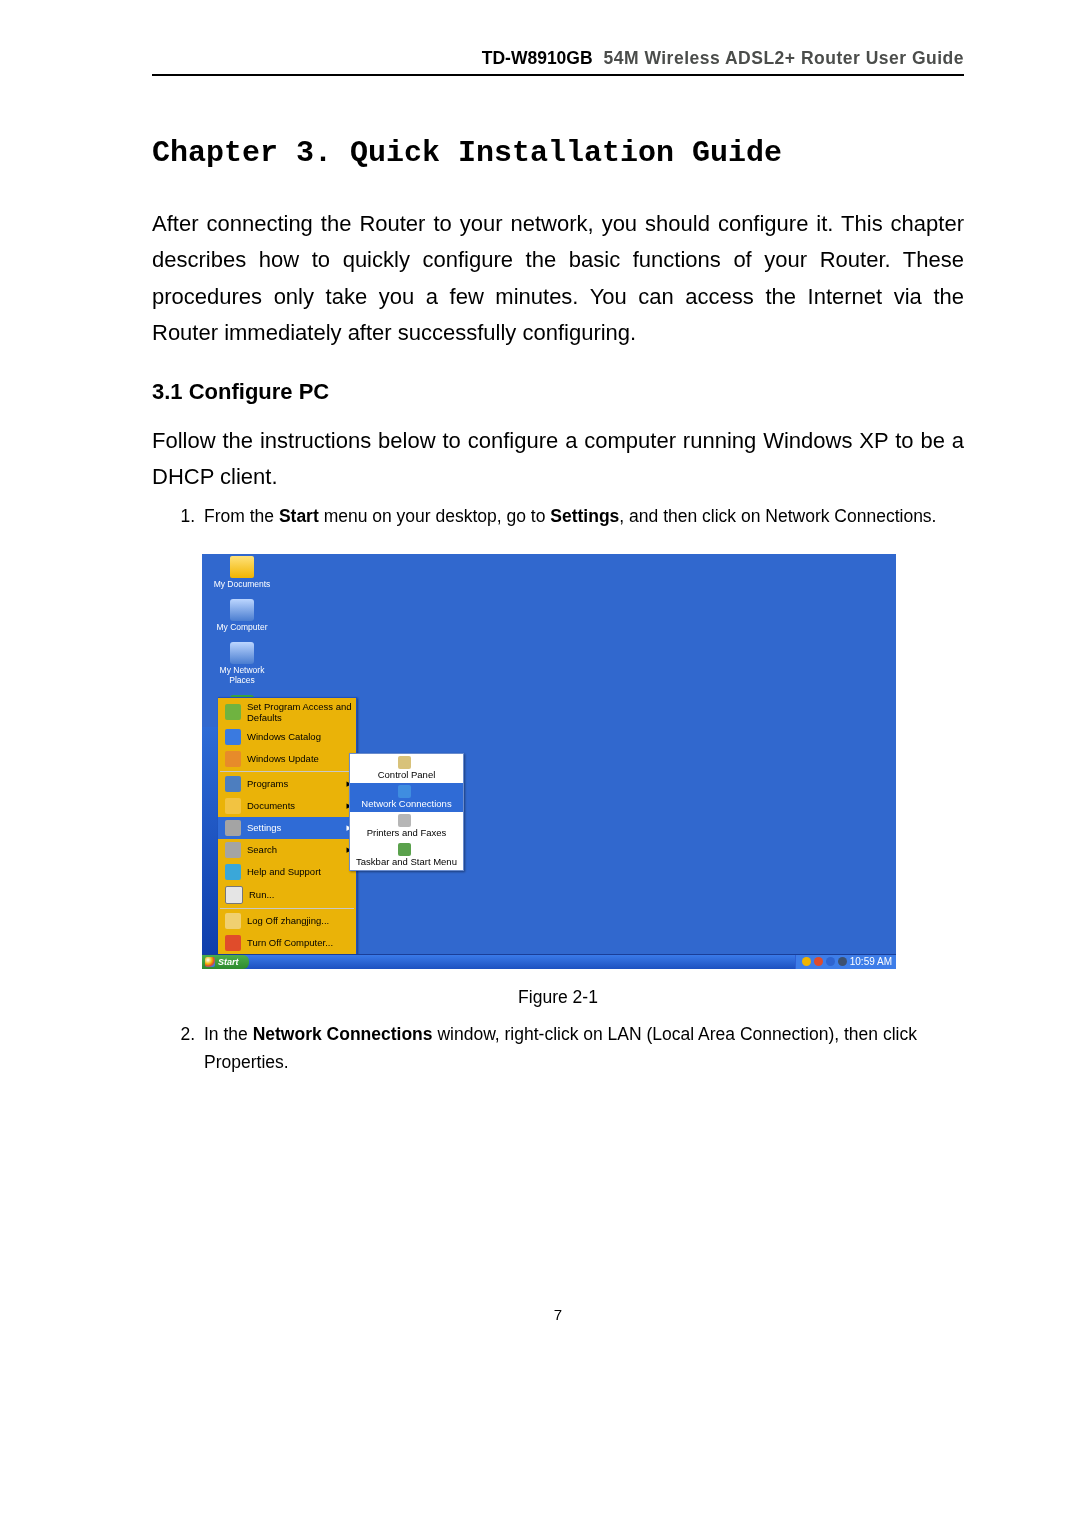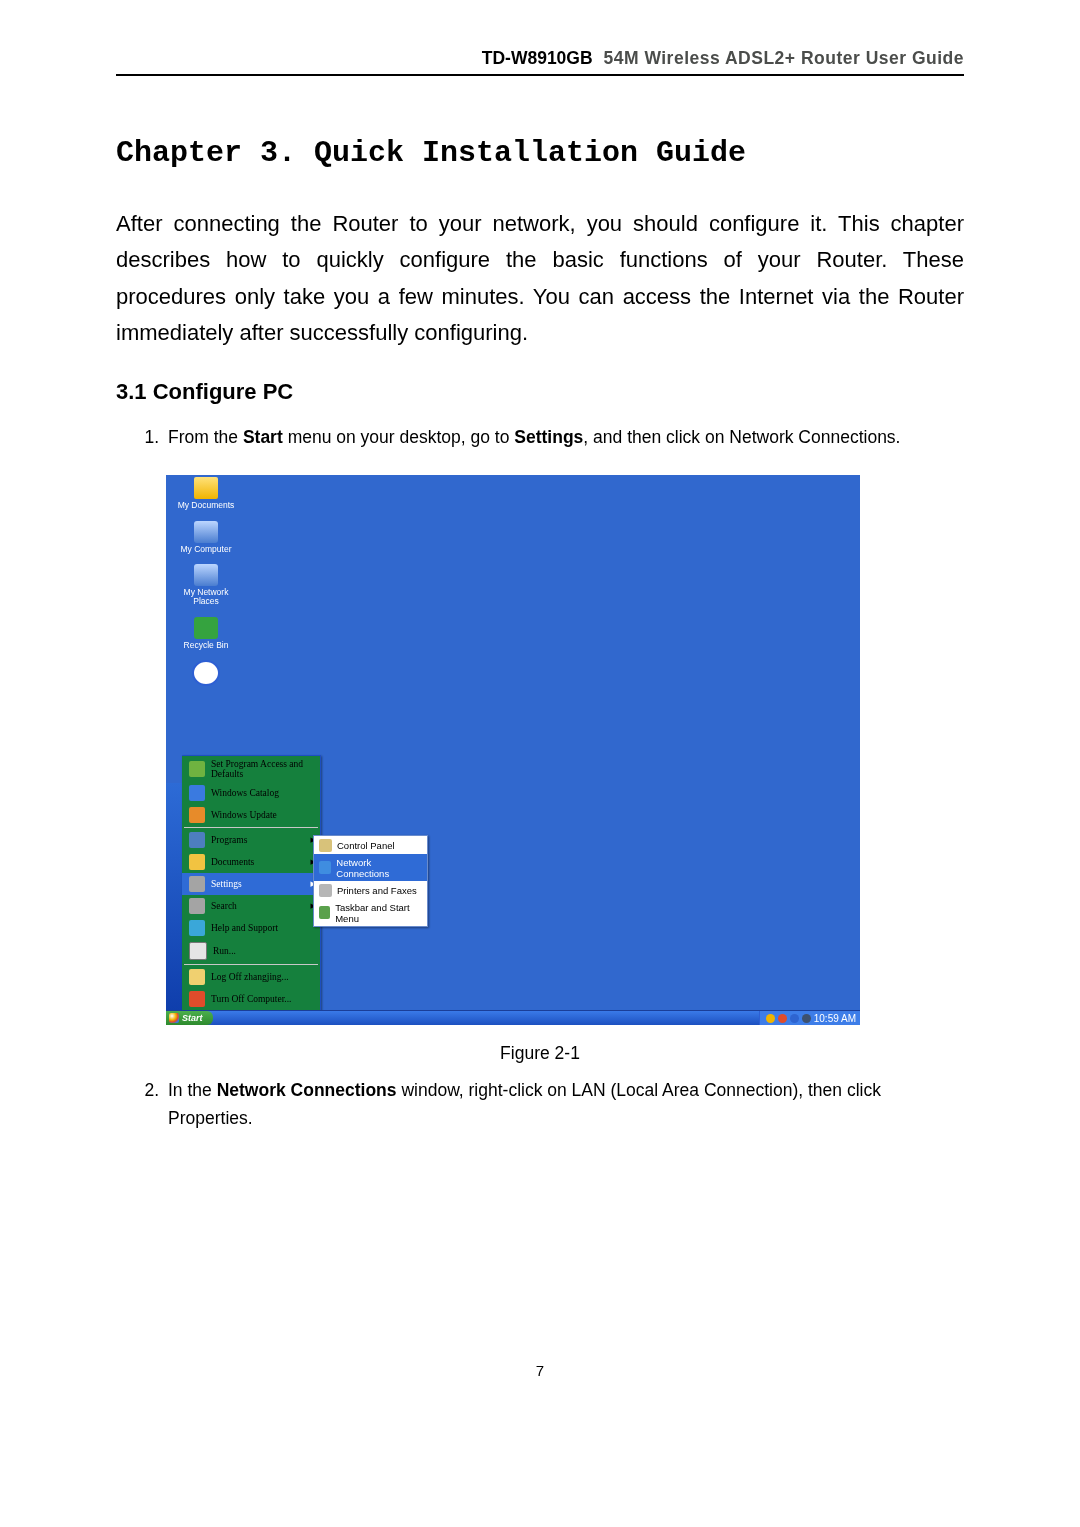--- a/index.html
+++ b/index.html
@@ -5,20 +5,21 @@
 body {
   margin: 0;
   background: #fff;
   font-family: Arial, Helvetica, sans-serif;
   color: #000;
   width: 1080px;
 }
 .page {
   padding: 48px 116px 60px 116px;
   box-sizing: border-box;
+  margin-left: 36px;
 }
 .header-bar {
   text-align: right;
   font-size: 17.5px;
   font-weight: bold;
   border-bottom: 2px solid #000;
   padding-bottom: 5px;
   margin-bottom: 60px;
 }
 .hdr-model { color: #000; }
@@ -48,21 +49,21 @@
 }
 ol.steps li { margin-bottom: 8px; padding-left: 4px; }
 .eb { font-weight: bold; }
 
 .figure-wrap { margin: 16px 0 0 50px; }
 .fig-caption { text-align: center; font-size: 17.5px; margin: 18px 0 12px 0; }
 
 
 .screenshot {
   width: 694px;
-  height: 550px;
+  height: 415px;
   background: #3168ce;
   position: relative;
   font-family: Tahoma, Arial, sans-serif;
   overflow: hidden;
 }
 .desk-icons {
   position: absolute;
   top: 2px; left: 6px;
   width: 68px;
 }
@@ -87,25 +88,24 @@
   border-radius: 50%;
   width: 20px; height: 20px;
 }
 
 
 .startpanel {
   position: absolute;
   left: 9px;
   bottom: 14px;
   width: 138px;
-  background: #15803d;
+  background: #eab308;
   border: 1px solid #1d4fc1;
   border-left: none;
   box-shadow: 1px 1px 2px rgba(0,0,0,0.4);
-  font-family: Liberation Serif, serif;
 }
 .start-strip {
   position: absolute;
   left: 0;
   bottom: 14px;
   width: 16px;
   height: 228px;
   background: linear-gradient(#2d6bd6, #0f3eac);
 }
 .start-strip span {
@@ -158,20 +158,21 @@
   background: #fff;
   border: 1px solid #6a8ccd;
   box-shadow: 1px 1px 2px rgba(0,0,0,0.4);
 }
 .sub-item {
   display: flex;
   align-items: center;
   font-size: 9.5px;
   padding: 2.5px 5px;
   color: #000;
+  flex-direction: column;
 }
 .sub-item .sicon2 { width: 13px; height: 13px; margin-right: 5px; border-radius: 2px; }
 .sub-item.hover { background: #2f6bd6; color: #fff; }
 .sic-cp  { background: #d8c27a; }
 .sic-net { background: #3f8de0; }
 .sic-prn { background: #b6b6b6; }
 .sic-tb  { background: #5aa14c; }
 
 
 .taskbar {
@@ -235,20 +236,21 @@
     <span class="hdr-model">TD-W8910GB</span>
     <span class="hdr-rest">54M  Wireless  ADSL2+  Router  User  Guide</span>
   </div>
 
   <h1 class="chapter">Chapter 3.   Quick Installation Guide</h1>
 
   <p class="body">After connecting the Router to your network, you should configure it. This chapter describes how to quickly configure the basic functions of your Router. These procedures only take you a few minutes. You can access the Internet via the Router immediately after successfully configuring.</p>
 
   <h2 class="section">3.1   Configure PC</h2>
 
+  <p class="body" style="margin-bottom:6px;">Follow the instructions below to configure a computer running Windows XP to be a DHCP client.</p>
 
   <ol class="steps">
     <li>
       <span>From the </span><span class="eb">Start</span><span> menu on your desktop, go to </span><span class="eb">Settings</span><span>, and then click on Network Connections.</span>
     </li>
   </ol>
 
   <div class="figure-wrap">
     <div class="screenshot">
 

